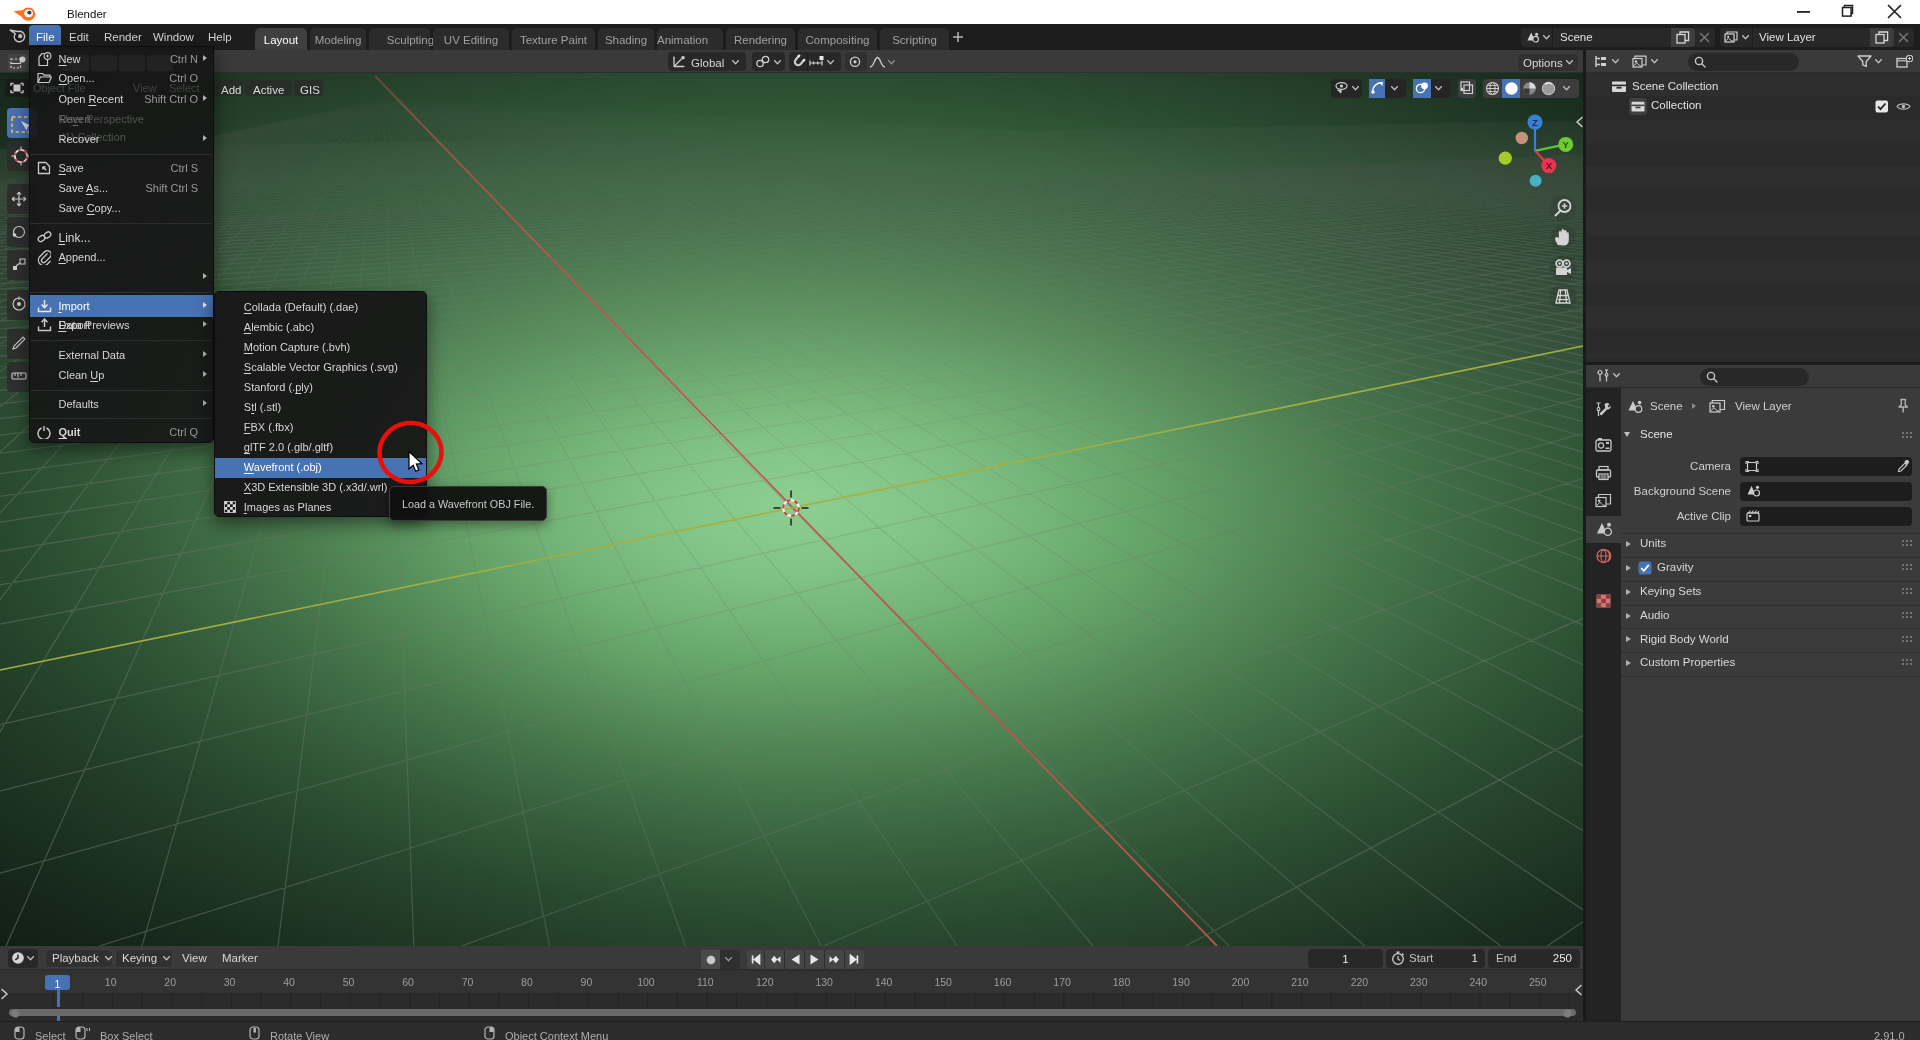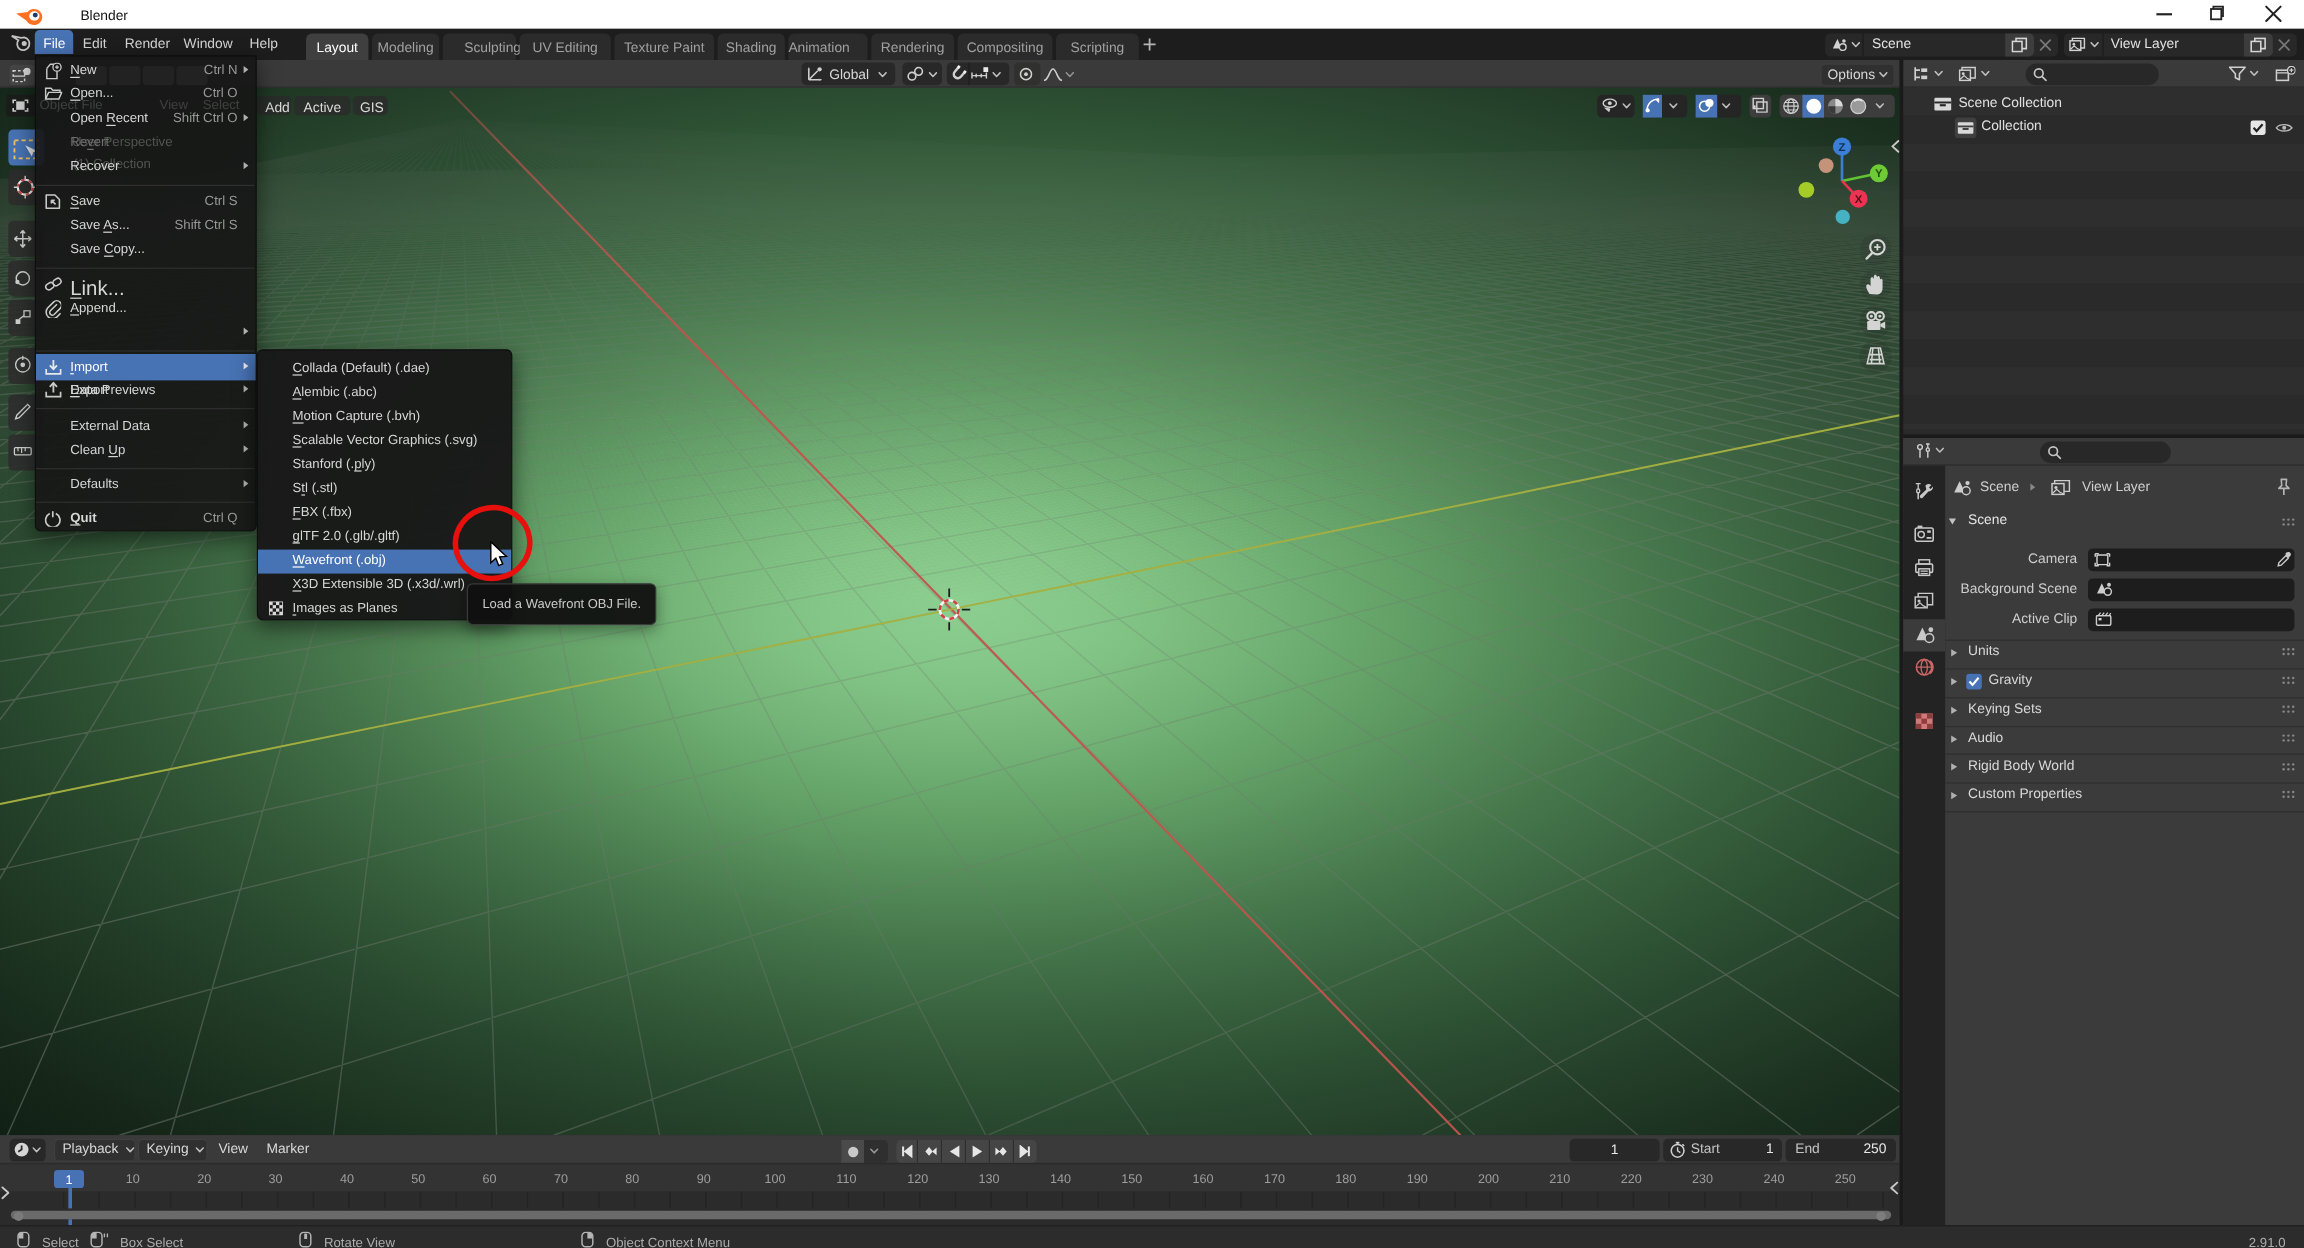--- a/index.html
+++ b/index.html
@@ -863,21 +863,21 @@
     </svg>
 <div style="position:absolute;left:58.5px;top:162.6px;font-size:11px;color:#d6d6d6;font-weight:400;white-space:nowrap;line-height:1;"><u>S</u>ave</div>
 <div style="position:absolute;left:198px;top:162.6px;font-size:11px;color:#989898;font-weight:400;white-space:nowrap;line-height:1;transform:translateX(-100%)">Ctrl S</div>
 <div style="position:absolute;left:58.5px;top:183.0px;font-size:11px;color:#d6d6d6;font-weight:400;white-space:nowrap;line-height:1;">Save <u>A</u>s...</div>
 <div style="position:absolute;left:198px;top:183.0px;font-size:11px;color:#989898;font-weight:400;white-space:nowrap;line-height:1;transform:translateX(-100%)">Shift Ctrl S</div>
 <div style="position:absolute;left:58.5px;top:202.6px;font-size:11px;color:#d6d6d6;font-weight:400;white-space:nowrap;line-height:1;">Save <u>C</u>opy...</div>
 <svg style="position:absolute;left:36.5px;top:229.8px" width="15" height="14" viewBox="0 0 15 14">
       <rect x="1" y="6" width="7" height="5" rx="2.5" transform="rotate(-35 4.5 8.5)" fill="none" stroke="#c9c9c9" stroke-width="1.3"></rect>
       <rect x="7" y="2.5" width="7" height="5" rx="2.5" transform="rotate(-35 10.5 5)" fill="none" stroke="#c9c9c9" stroke-width="1.3"></rect>
     </svg>
-<div style="position:absolute;left:58.5px;top:231.8px;font-size:17px;color:#d6d6d6;font-weight:400;white-space:nowrap;line-height:1;"><u>L</u>ink...</div>
+<div style="position:absolute;left:58.5px;top:231.8px;font-size:12px;color:#d6d6d6;font-weight:400;white-space:nowrap;line-height:1;"><u>L</u>ink...</div>
 <svg style="position:absolute;left:36.5px;top:249.8px" width="14" height="15" viewBox="0 0 14 15">
       <path d="M10.5 3.5 L5 9 A2.2 2.2 0 0 0 8.1 12.1 L13 7.2 A3.8 3.8 0 0 0 7.6 1.8 L2.7 6.7 A5.4 5.4 0 0 0 10.3 14.3 L13.5 11" fill="none" stroke="#c9c9c9" stroke-width="1.3"></path>
     </svg>
 <div style="position:absolute;left:58.5px;top:251.8px;font-size:11px;color:#d6d6d6;font-weight:400;white-space:nowrap;line-height:1;"><u>A</u>ppend...</div>
 <div style="position:absolute;left:58.5px;top:271.8px;font-size:11px;color:#d6d6d6;font-weight:400;white-space:nowrap;line-height:1;margin-top:48px;"><u>D</u>ata Previews</div>
 <div style="position:absolute;left:203px;top:272.8px;width:0;height:0;border-left:4.5px solid #b0b0b0;border-top:3.06px solid transparent;border-bottom:3.06px solid transparent"></div>
 <div style="position:absolute;left:30px;top:295.2px;width:182.5px;height:22px;background:#4772b3;border-radius:0px;"></div>
 <svg style="position:absolute;left:36.5px;top:298.7px" width="15" height="14" viewBox="0 0 15 14">
       <path d="M7.5 1 L7.5 8.5 M4.5 5.5 L7.5 8.7 L10.5 5.5" stroke="#e8e8e8" stroke-width="1.5" fill="none"></path>
       <path d="M1.5 8.5 L1.5 12.5 L13.5 12.5 L13.5 8.5" stroke="#e8e8e8" stroke-width="1.4" fill="none"></path>

